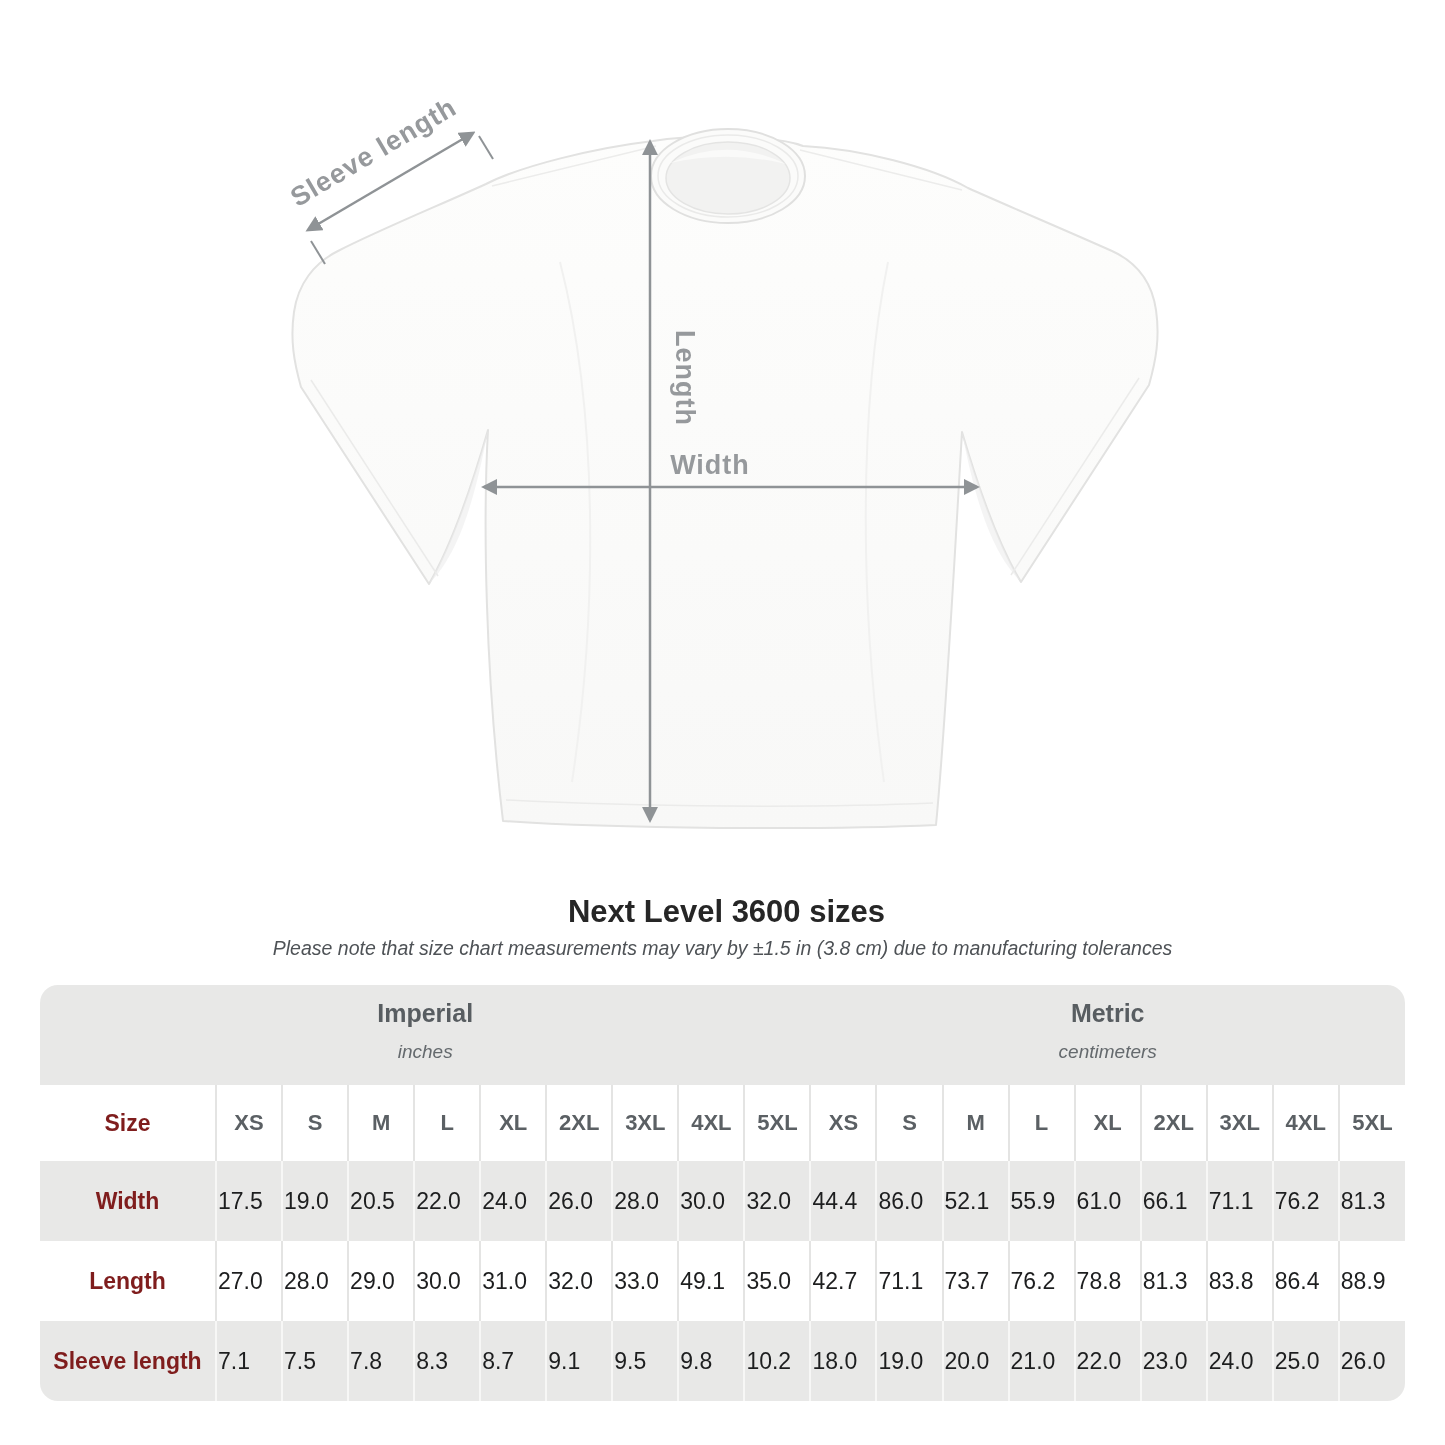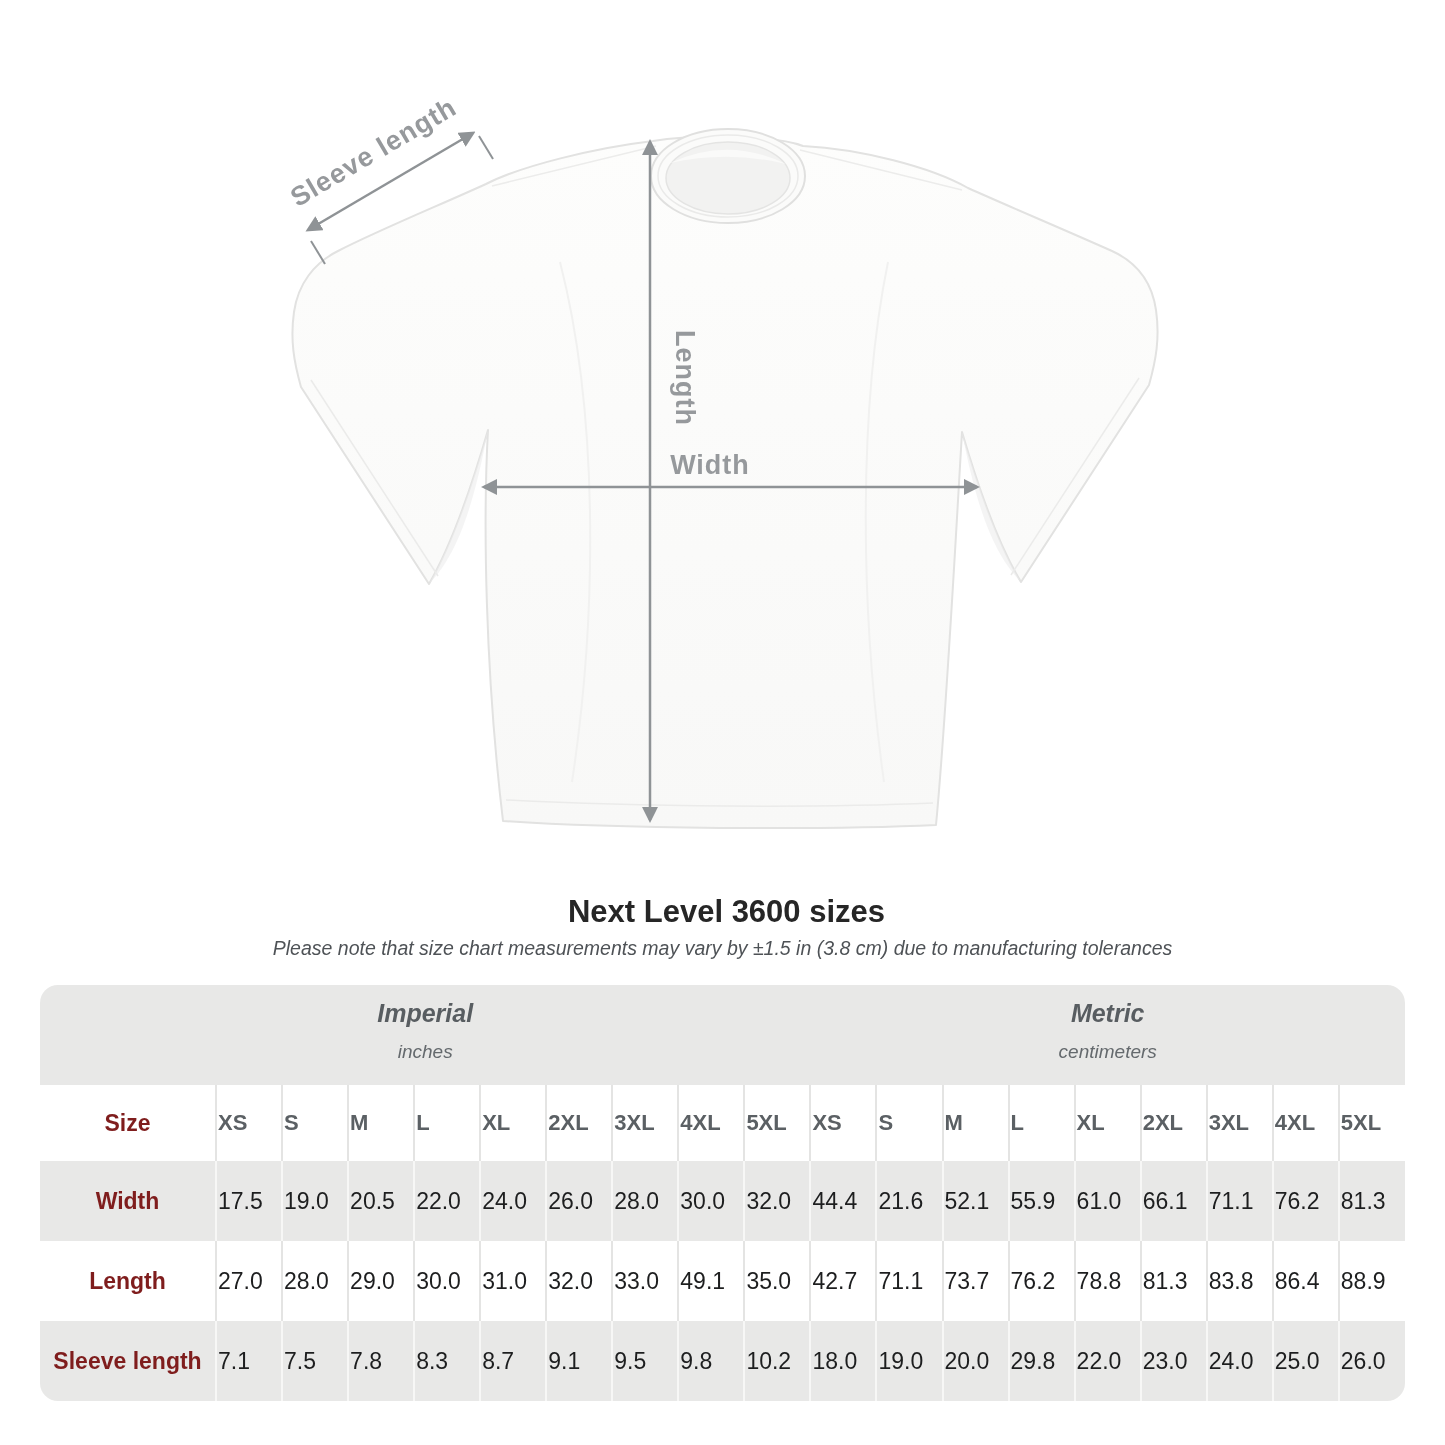--- a/index.html
+++ b/index.html
@@ -12,25 +12,25 @@
                 color:#262626; margin:8px 0 5px 8px; }
   .page-subtitle { text-align:center; font-style:italic; font-size:19.5px; line-height:26px;
                    color:#4e5256; margin:0 0 24px 0; }
 
   .table-wrap { margin:0 40px; border-radius:18px; overflow:hidden; }
   table { width:100%; border-collapse:collapse; table-layout:fixed; }
   col.lc { width:176px; }
 
   tr.unit-row { background:#e8e8e7; height:100px; }
   tr.unit-row td { border:none; vertical-align:middle; padding-bottom:10px; }
-  .uname { text-align:center; font-size:25px; font-weight:bold; font-style:italic; color:#585d61; }
+  .uname { text-align:center; font-size:25px; font-weight:bold; color:#585d61; }
   .usub  { text-align:center; font-size:19px; font-style:italic; color:#64696d; margin-top:13px; }
 
   tr.size-row { background:#ffffff; height:76px; }
-  td.sz { font-weight:bold; font-size:22px; color:#5b6064; }
+  td.sz { text-align:center; font-weight:bold; font-size:22px; color:#5b6064; }
 
   tr.data-row { height:80px; }
   tr.row-gray { background:#e8e8e7; }
   tr.row-white { background:#ffffff; }
 
   td.rl { text-align:center; font-weight:bold; font-size:23px; color:#7f1d1d; }
   td.nm { font-size:23px; color:#1d1e1f; }
 
   tr.size-row td + td, tr.row-white td + td { border-left:2px solid #e4e4e3; }
   tr.row-gray td + td { border-left:2px solid #f7f7f6; }
@@ -168,21 +168,21 @@
         <td class="nm">17.5</td>
         <td class="nm">19.0</td>
         <td class="nm">20.5</td>
         <td class="nm">22.0</td>
         <td class="nm">24.0</td>
         <td class="nm">26.0</td>
         <td class="nm">28.0</td>
         <td class="nm">30.0</td>
         <td class="nm">32.0</td>
         <td class="nm">44.4</td>
-        <td class="nm">21.6</td>
+        <td class="nm">86.0</td>
         <td class="nm">52.1</td>
         <td class="nm">55.9</td>
         <td class="nm">61.0</td>
         <td class="nm">66.1</td>
         <td class="nm">71.1</td>
         <td class="nm">76.2</td>
         <td class="nm">81.3</td>
       </tr>
 
       <tr class="data-row row-white">
@@ -214,21 +214,21 @@
         <td class="nm">7.8</td>
         <td class="nm">8.3</td>
         <td class="nm">8.7</td>
         <td class="nm">9.1</td>
         <td class="nm">9.5</td>
         <td class="nm">9.8</td>
         <td class="nm">10.2</td>
         <td class="nm">18.0</td>
         <td class="nm">19.0</td>
         <td class="nm">20.0</td>
-        <td class="nm">29.8</td>
+        <td class="nm">21.0</td>
         <td class="nm">22.0</td>
         <td class="nm">23.0</td>
         <td class="nm">24.0</td>
         <td class="nm">25.0</td>
         <td class="nm">26.0</td>
       </tr>
     </tbody>
   </table>
 </div>
 

